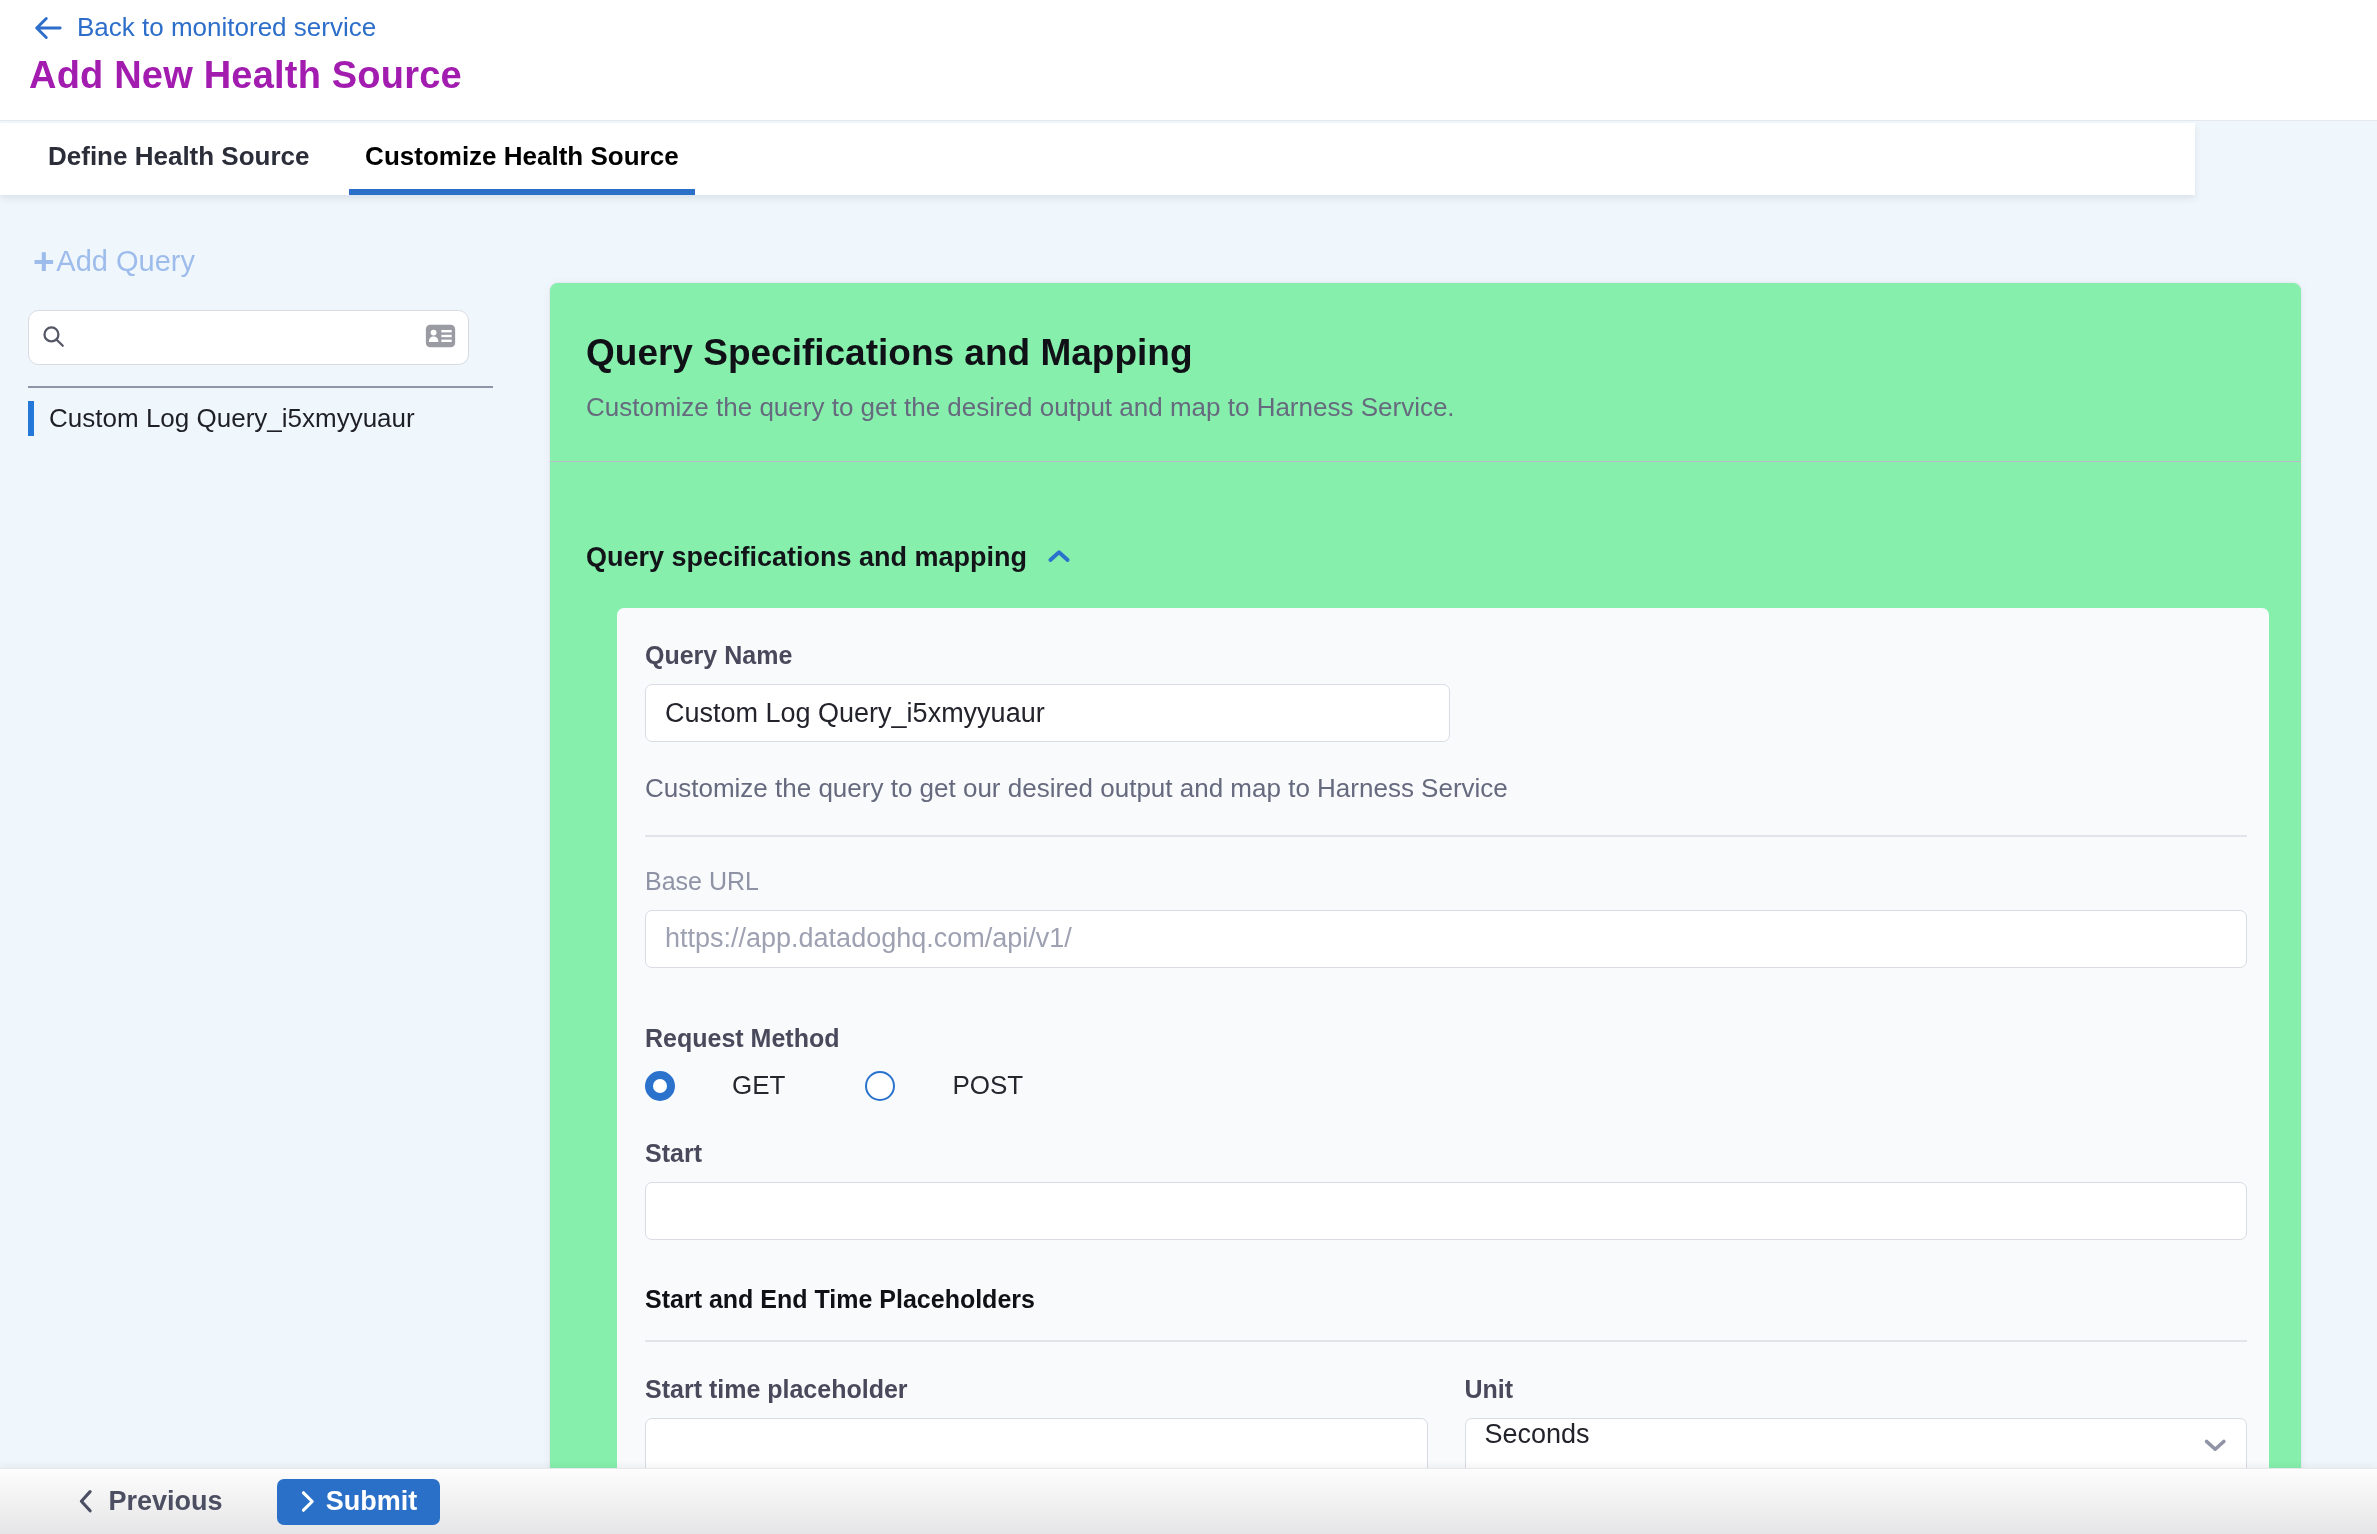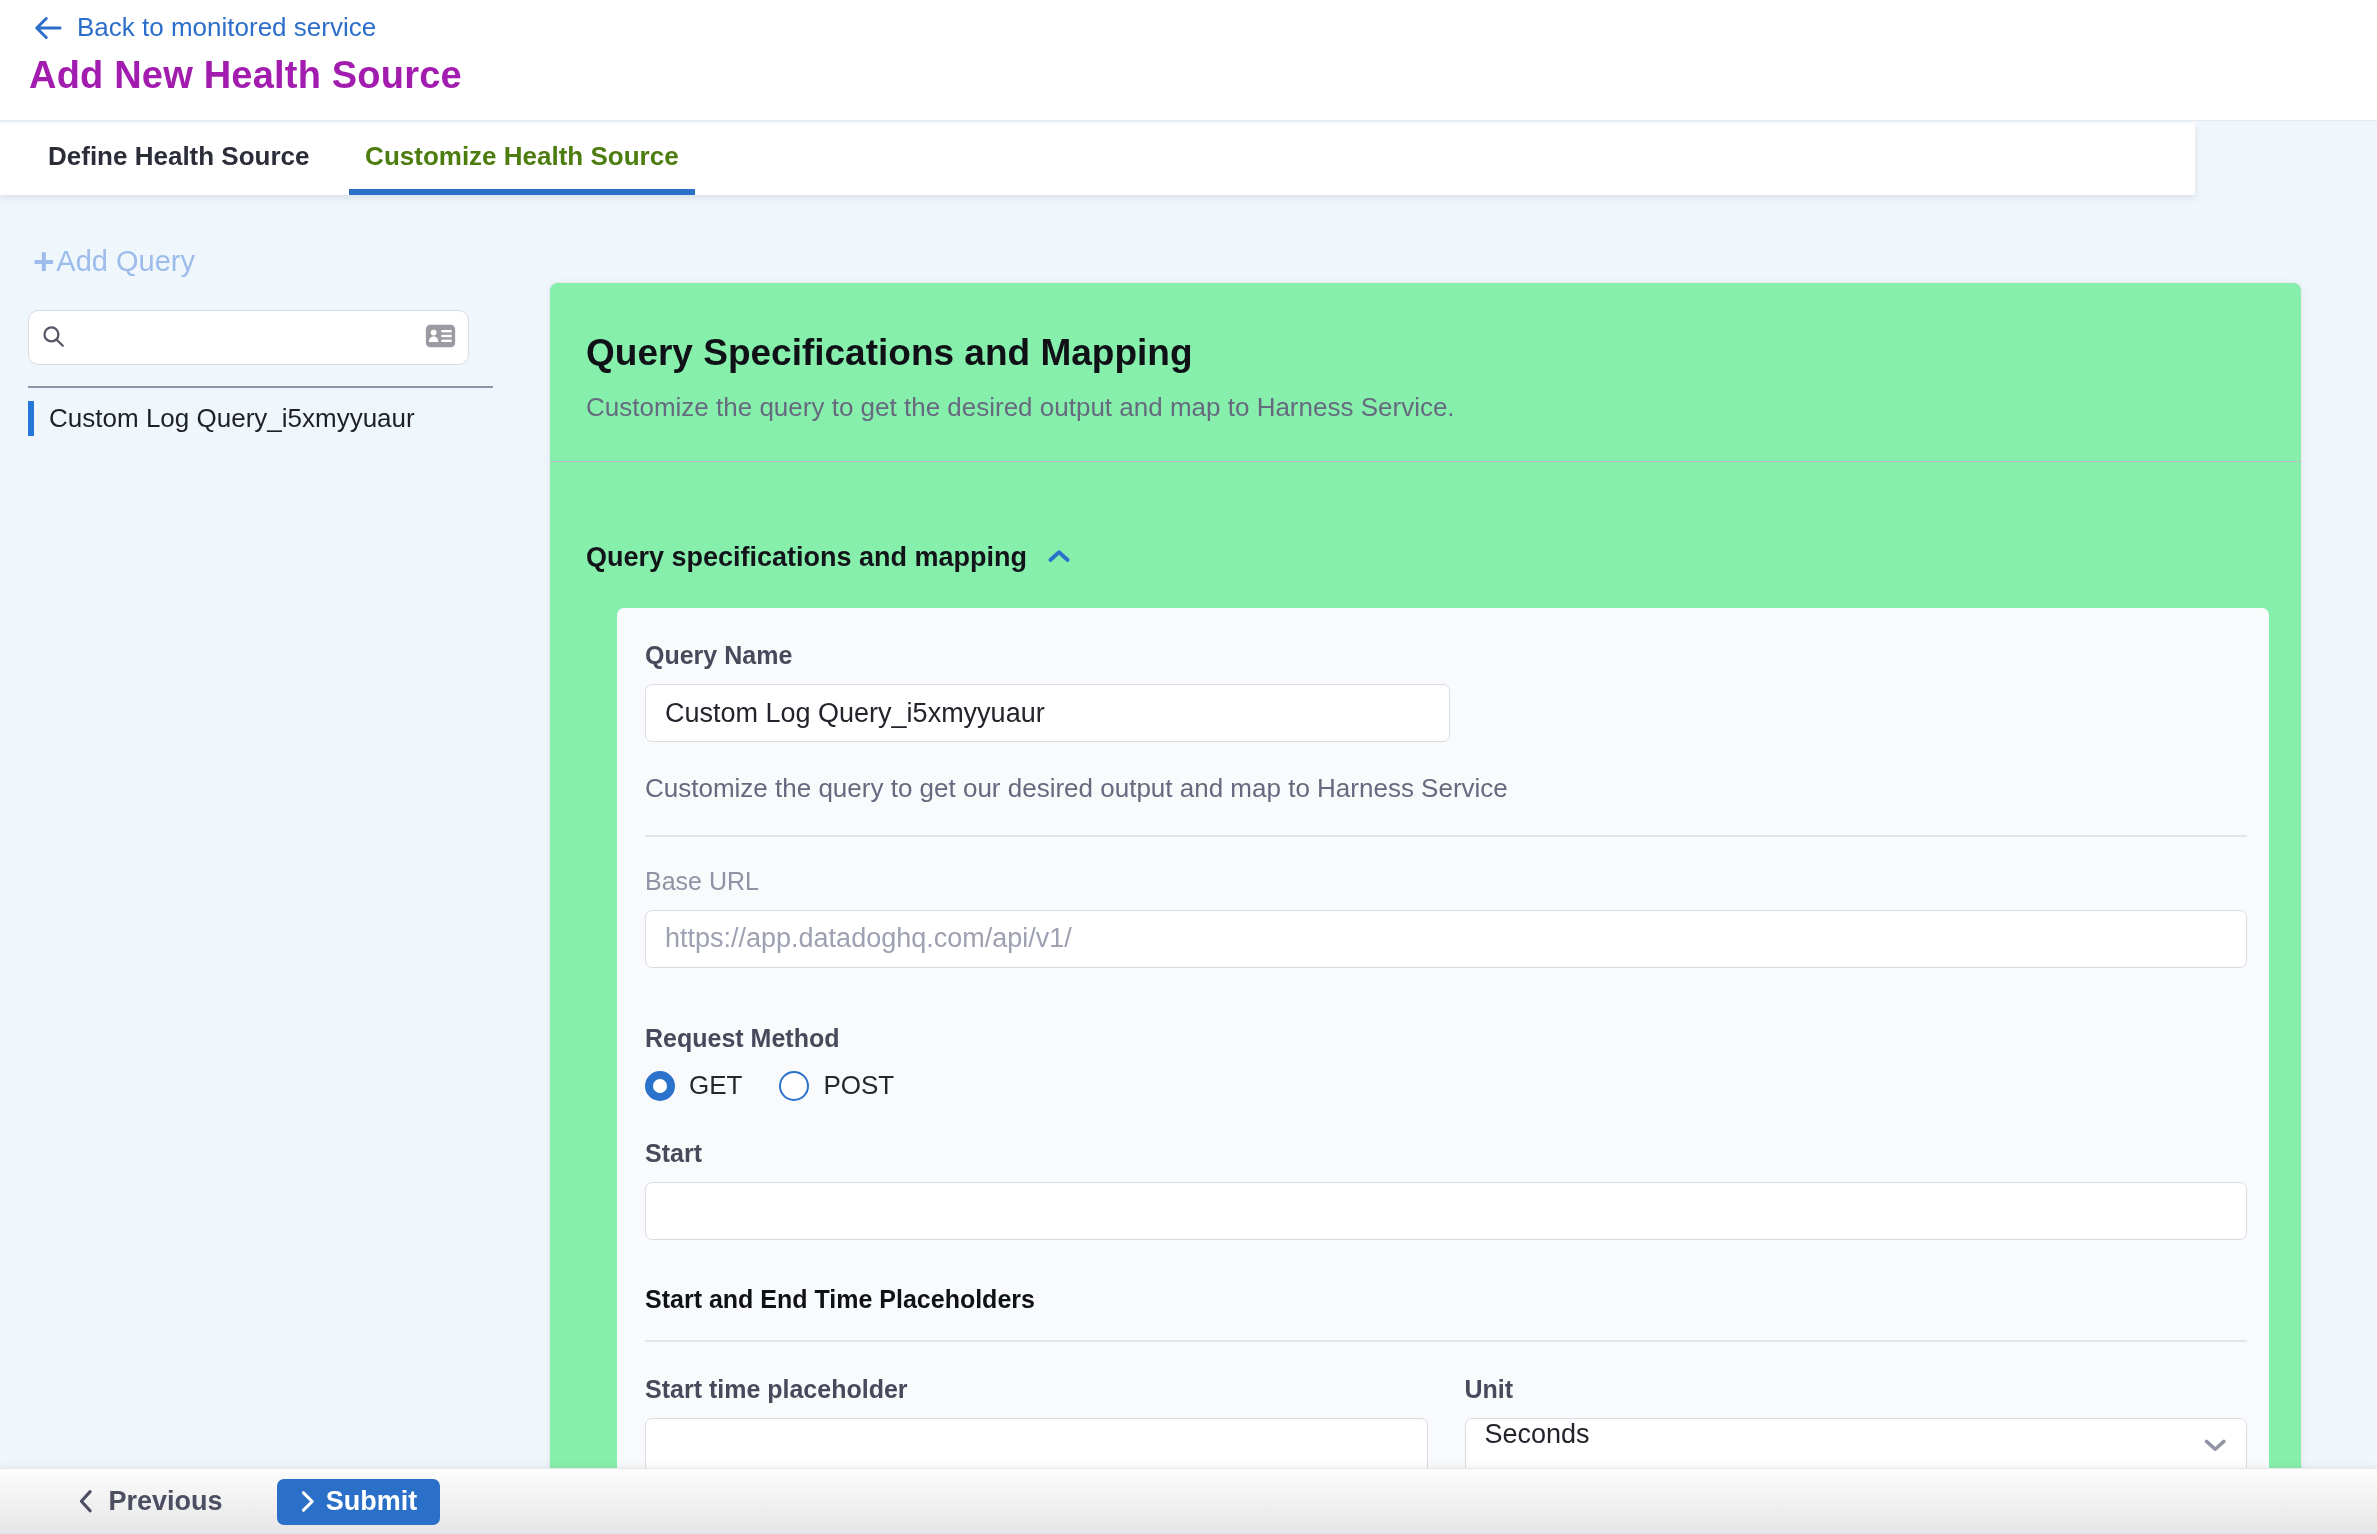--- a/index.html
+++ b/index.html
@@ -15,21 +15,21 @@
   .page-title { position:absolute; left:29px; top:54px; font-size:38px; font-weight:bold;
     color:#a21caf; letter-spacing:0.2px; }
 
   
   .tab-bar { position:absolute; left:0; top:123px; width:2195px; height:72px;
     background:#ffffff; display:flex; align-items:stretch; padding-left:48px;
     box-shadow:0 3.5px 7px rgba(30,40,70,.10); z-index:4; }
   .tab { display:flex; align-items:center; font-size:26px; color:#2b2d39;
     font-weight:600; cursor:pointer; border-bottom:6.1px solid transparent; }
   .tab.inactive { margin-right:39px; }
-  .tab.active { padding:0 16.6px; font-weight:bold; color:#4d7c0f;
+  .tab.active { padding:0 16.6px; font-weight:bold; color:#000000;
     border-bottom:6.1px solid #2b70c8;text-align:center; }
 
   
   .content { position:absolute; left:0; top:196px; width:2377px; height:1273px;
     background:#f0f7fc; }
 
   
   .sidebar { position:absolute; left:0; top:0; width:551px; height:100%; }
   .add-query { position:absolute; left:33px; top:49px; display:flex; align-items:center;
     color:#9dbcec; font-size:29px; cursor:pointer; }
@@ -66,21 +66,21 @@
     border-radius:7px; font-size:27px; color:#22232b; padding:0 19px; outline:none;
     font-family:"Liberation Sans", sans-serif; }
   .text-input::placeholder { color:#9ea1b2; }
   .w-half { width:805px; }
   .w-full { width:100%; }
   .helper-text { margin-top:31px; font-size:26px; color:#666a7e; }
   .panel-hr { border:none; height:1.7px; background:#e3e4ea; margin-top:31px; }
 
   .base-url-block { margin-top:30px; }
   .request-method { margin-top:56px; }
-  .radio-row { margin-top:17.5px; display:flex; align-items:center; }
+  .radio-row { margin-top:17.5px; display:flex; align-items:center;gap:43px; }
   .radio { width:30px; height:30px; border-radius:50%; background:#ffffff; flex:none; cursor:pointer; }
   .radio.selected { border:8.7px solid #2a72cc; }
   .radio.unselected { border:2.6px solid #2a72cc; }
   .radio-label { font-size:26px; color:#26272e; margin-left:14px; margin-right:37px; }
 
   .path-block { margin-top:38px; }
   .placeholders-heading { margin-top:45px; font-size:25px; font-weight:bold; color:#101116; }
   .ph-hr { margin-top:26px; margin-bottom:33px; }
   .two-col { display:flex; gap:37px; }
   .col { flex:1; min-width:0; }

